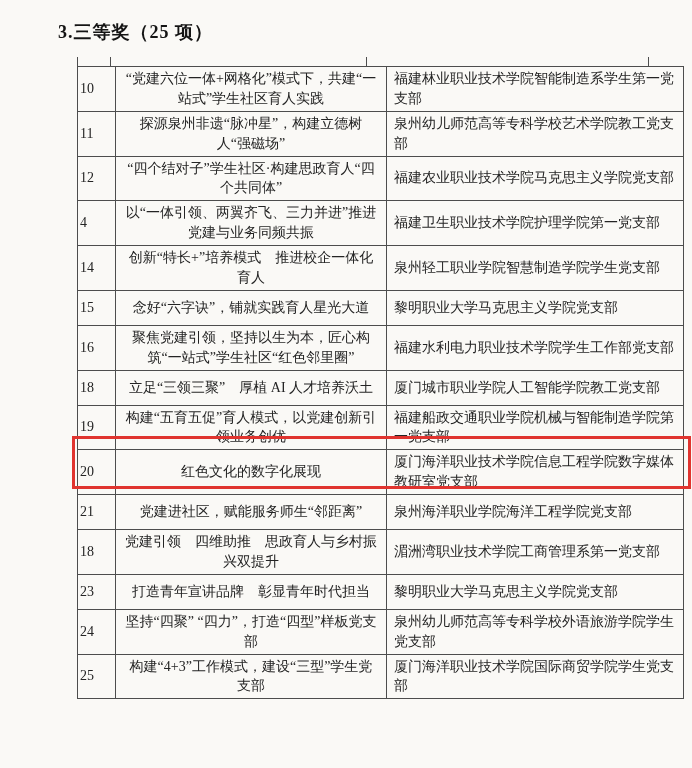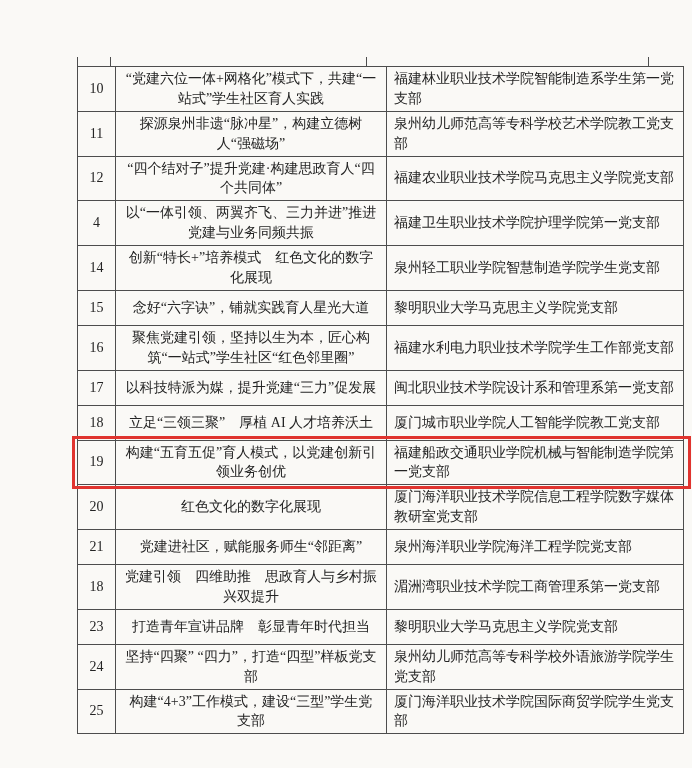--- a/index.html
+++ b/index.html
@@ -39,21 +39,21 @@
     border: 1px solid #4d4d4d;
     font-size: 14px;
     line-height: 1.42;
     padding: 2px 7px;
     height: 30px;
     vertical-align: middle;
     color: #242424;
   }
   td.no {
     width: 33px;
-    text-align: center;
+    text-align: left;
     padding: 2px 2px;
   }
   td.proj { width: 256px; text-align: center; }
   td.org  { width: 282px; }
 
   
   .stub {
     position: absolute;
     top: 57px;
     width: 1px;
@@ -71,67 +71,63 @@
     border: 3px solid #e0342f;
     z-index: 5;
     pointer-events: none;
   }
 </style>
 </head>
 <body>
 
 <div class="page">
 
+  <h2 class="heading">3.三等奖（25 项）</h2>
 
   <div class="stub stub1"></div>
   <div class="stub stub2"></div>
   <div class="stub stub3"></div>
   <div class="stub stub4"></div>
 
   <table class="award-table">
     <tbody>
       <tr>
         <td class="no">10</td>
         <td class="proj">“党建六位一体+网格化”模式下，共建“一站式”学生社区育人实践</td>
         <td class="org">福建林业职业技术学院智能制造系学生第一党支部</td>
       </tr>
       <tr>
         <td class="no">11</td>
         <td class="proj">探源泉州非遗“脉冲星”，构建立德树人“强磁场”</td>
         <td class="org">泉州幼儿师范高等专科学校艺术学院教工党支部</td>
       </tr>
       <tr>
         <td class="no">12</td>
-        <td class="proj">“四个结对子”提升党建·构建思政育人“四个共同体”</td>
+        <td class="proj">“四个结对子”学生社区·构建思政育人“四个共同体”</td>
         <td class="org">福建农业职业技术学院马克思主义学院党支部</td>
       </tr>
       <tr>
         <td class="no">4</td>
         <td class="proj">以“一体引领、两翼齐飞、三力并进”推进党建与业务同频共振</td>
         <td class="org">福建卫生职业技术学院护理学院第一党支部</td>
       </tr>
       <tr>
         <td class="no">14</td>
-        <td class="proj">创新“特长+”培养模式　红色文化的数字化展现</td>
+        <td class="proj">创新“特长+”培养模式　推进校企一体化育人</td>
         <td class="org">泉州轻工职业学院智慧制造学院学生党支部</td>
       </tr>
       <tr>
         <td class="no">15</td>
         <td class="proj">念好“六字诀”，铺就实践育人星光大道</td>
         <td class="org">黎明职业大学马克思主义学院党支部</td>
       </tr>
       <tr>
         <td class="no">16</td>
         <td class="proj">聚焦党建引领，坚持以生为本，匠心构筑“一站式”学生社区“红色邻里圈”</td>
         <td class="org">福建水利电力职业技术学院学生工作部党支部</td>
-      </tr>
-      <tr>
-        <td class="no">17</td>
-        <td class="proj">以科技特派为媒，提升党建“三力”促发展</td>
-        <td class="org">闽北职业技术学院设计系和管理系第一党支部</td>
       </tr>
       <tr>
         <td class="no">18</td>
         <td class="proj">立足“三领三聚”　厚植 AI 人才培养沃土</td>
         <td class="org">厦门城市职业学院人工智能学院教工党支部</td>
       </tr>
       <tr>
         <td class="no">19</td>
         <td class="proj">构建“五育五促”育人模式，以党建创新引领业务创优</td>
         <td class="org">福建船政交通职业学院机械与智能制造学院第一党支部</td>

